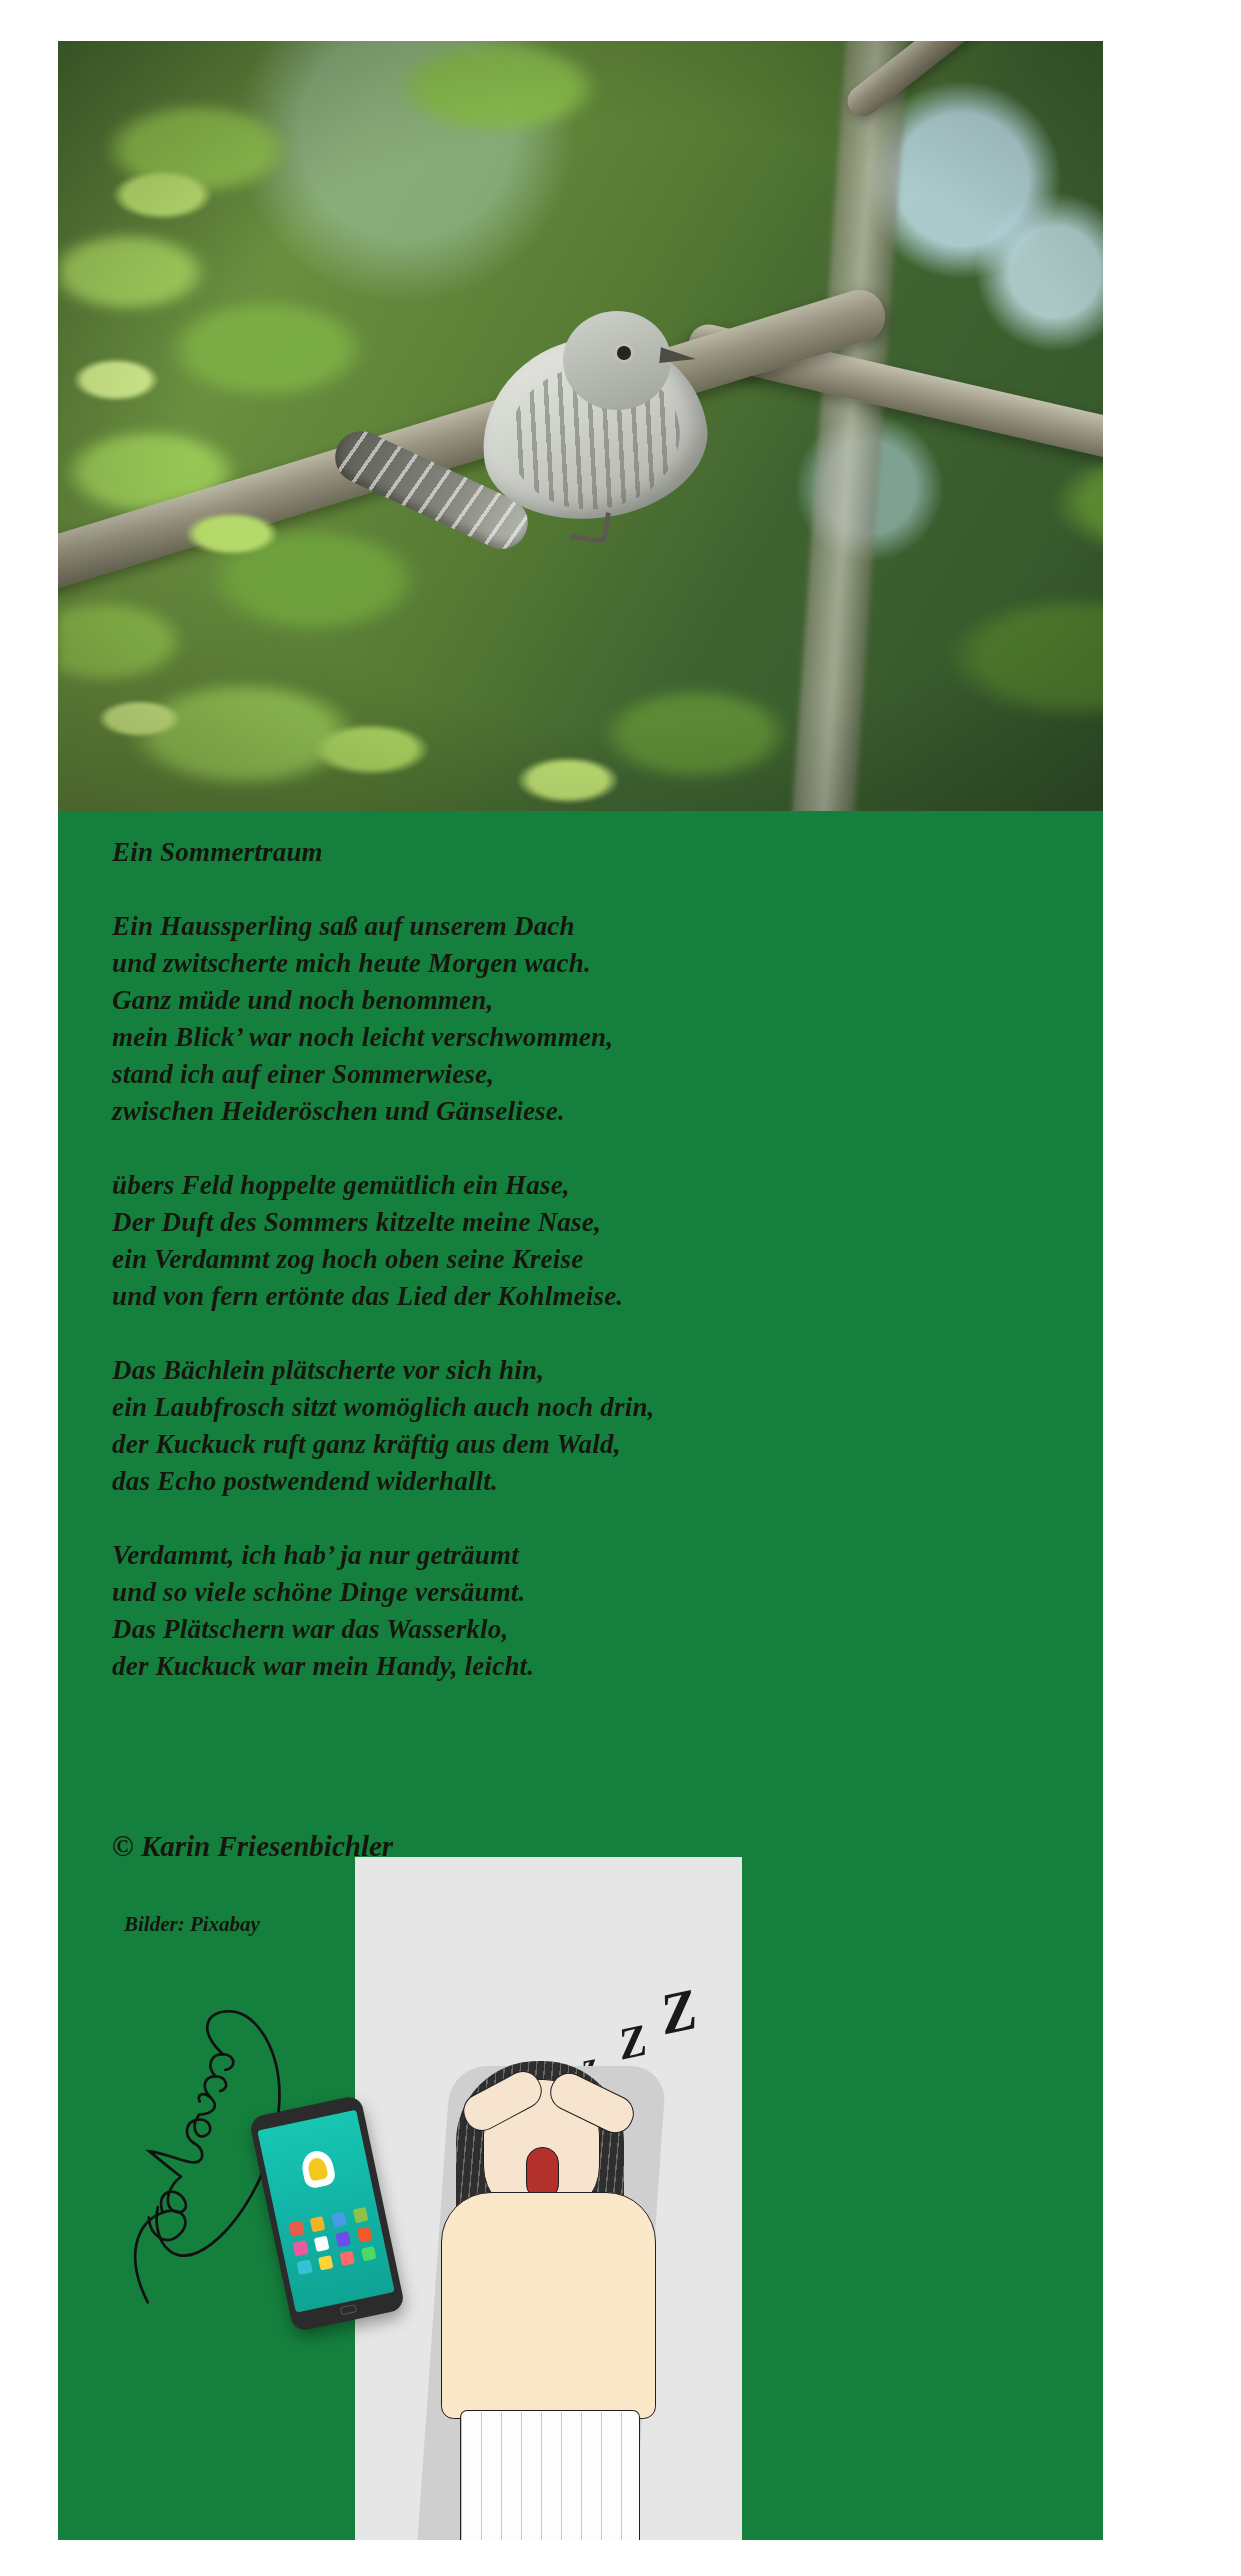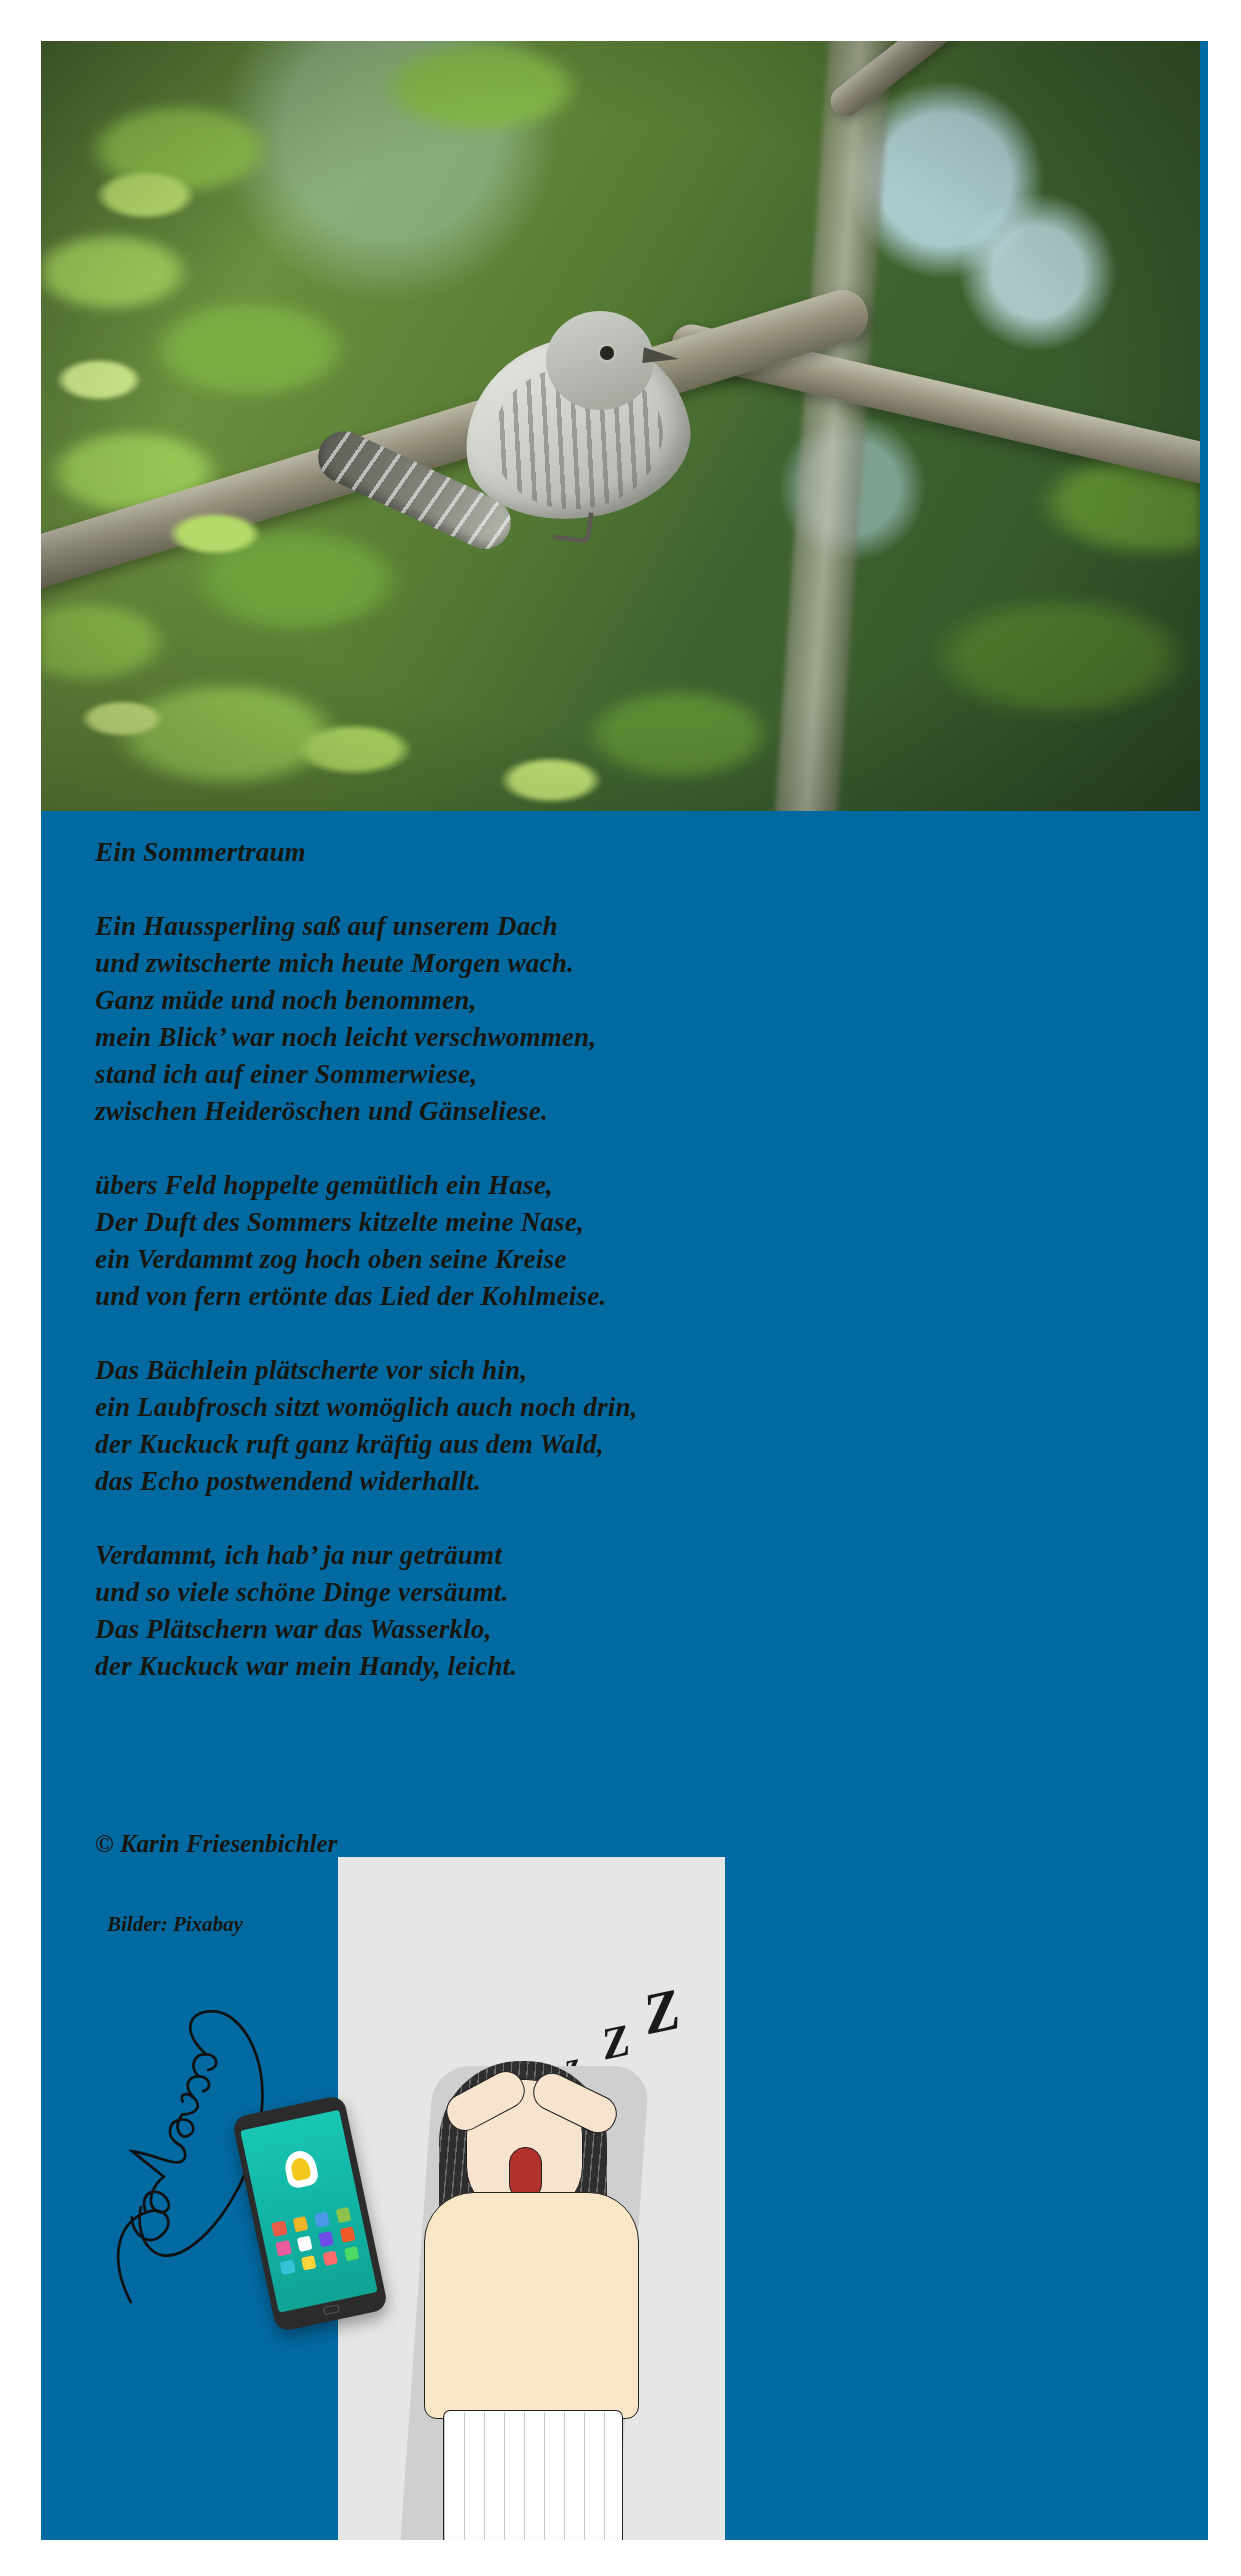--- a/index.html
+++ b/index.html
@@ -10,25 +10,25 @@
   body {
     width: 1242px;
     height: 2576px;
     position: relative;
     font-family: "Liberation Serif", serif;
     overflow: hidden;
   }
 
   .page {
     position: absolute;
-    left: 41px;
+    left: 58px;
     top: 41px;
-    width: 1167px;
+    width: 1045px;
     height: 2499px;
-    background: #0369a1;
+    background: #15803d;
     overflow: hidden;
   }
 
   
   .photo {
     position: absolute;
     left: 0;
     top: 0;
     width: 1159px;
     height: 770px;
@@ -234,21 +234,21 @@
     white-space: pre;
   }
 
   .credit {
     position: absolute;
     left: 54px;
     top: 1789px;
     font-family: "Liberation Serif", serif;
     font-weight: bold;
     font-style: italic;
-    font-size: 25px;
+    font-size: 29px;
     color: #16160f;
     text-align: center;
   }
   .source {
     position: absolute;
     left: 54px;
     top: 1871px;
     font-family: "Liberation Serif", serif;
     font-weight: bold;
     font-style: italic;

